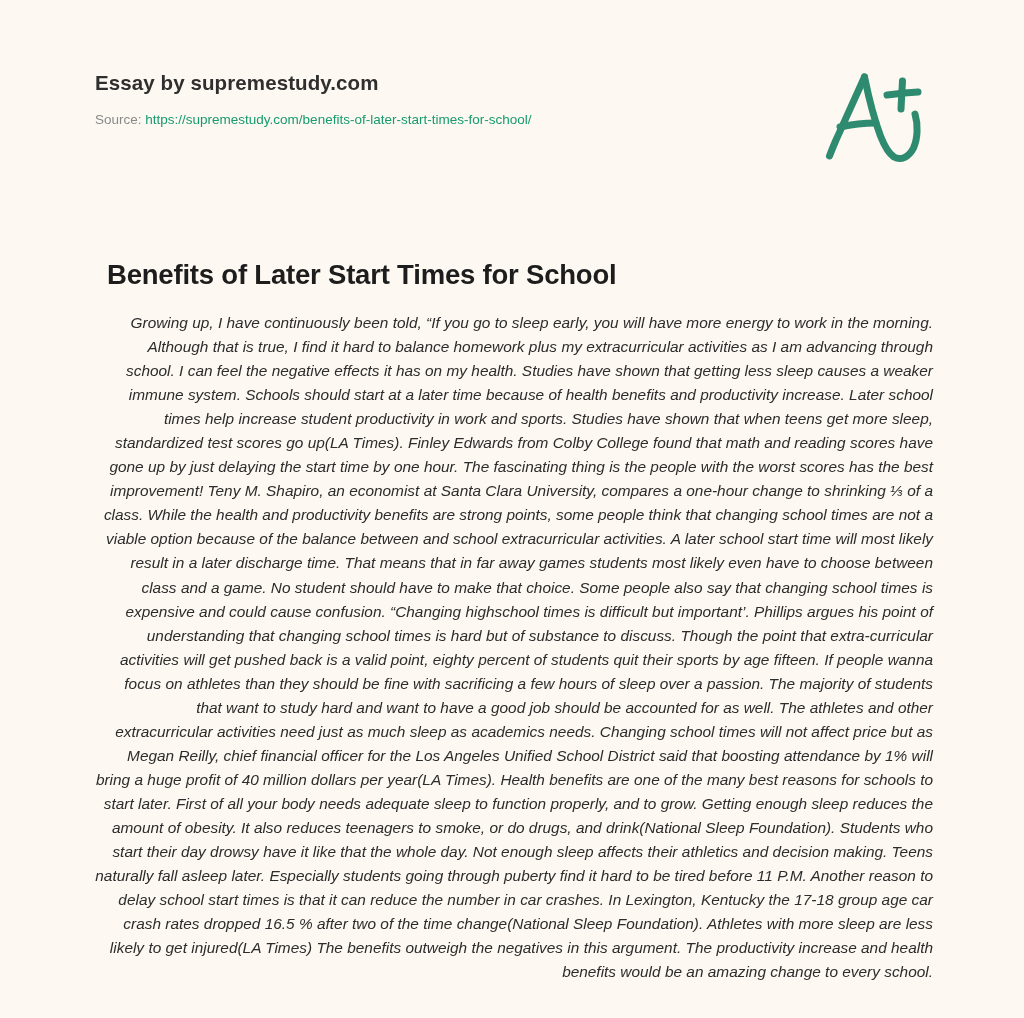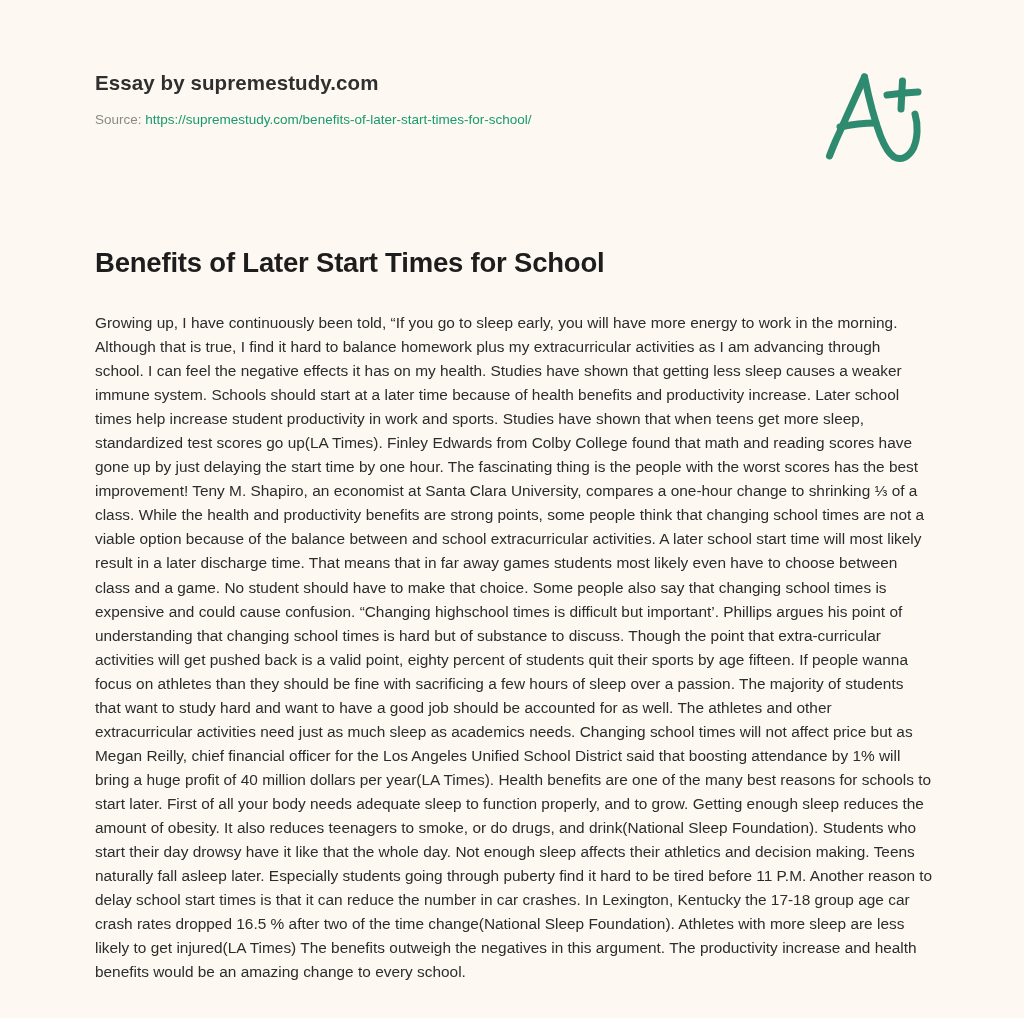--- a/index.html
+++ b/index.html
@@ -63,33 +63,34 @@
   .essay-title {
     position: absolute;
     left: 95px;
     top: 246px;
     width: 840px;
     font-size: 27.5px;
     font-weight: bold;
     color: #1d1d1d;
     letter-spacing: -0.2px;
     line-height: 1.25;
-    margin: 0;
+    margin: 12px;
   }
   .essay-body {
     position: absolute;
     left: 95px;
     top: 311px;
     width: 838px;
     font-size: 15.4px;
     color: #2c2c2c;
     line-height: 24.05px;
-    text-align: left;
+    text-align: right;
     margin: 0;
     word-spacing: 0.05px;
+    font-style: italic;
   }
 </style>
 </head>
 <body>
 
 <div class="page">
 
   <div class="header">
     <h1 class="site-title">Essay by supremestudy.com</h1>
     <div class="source-line">

